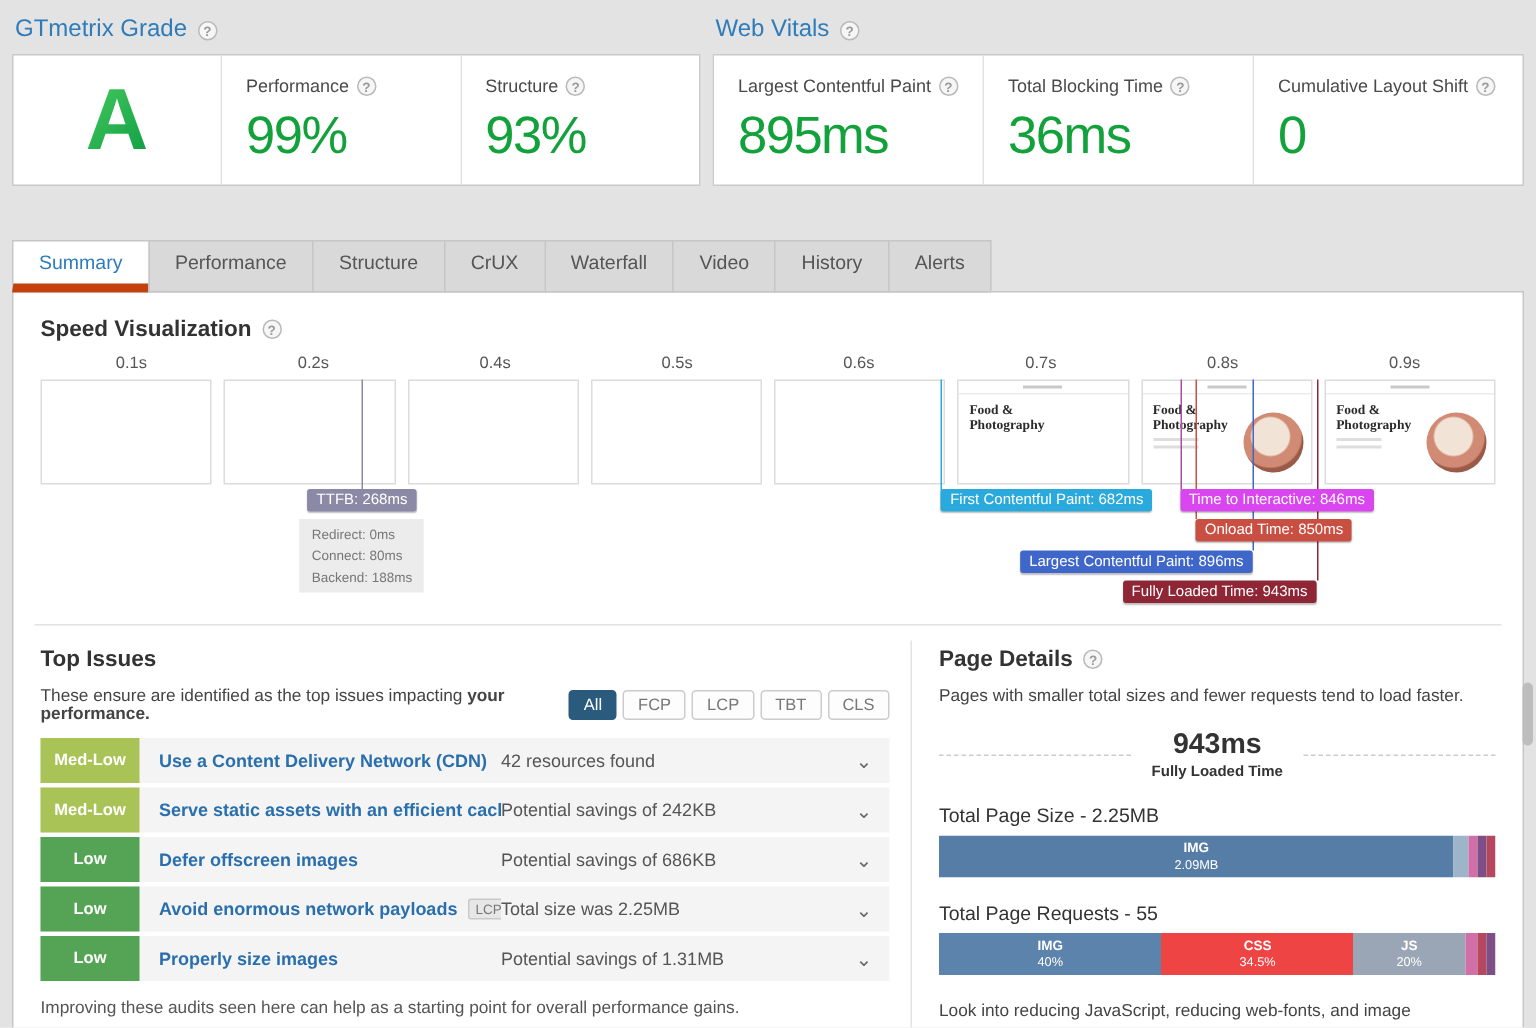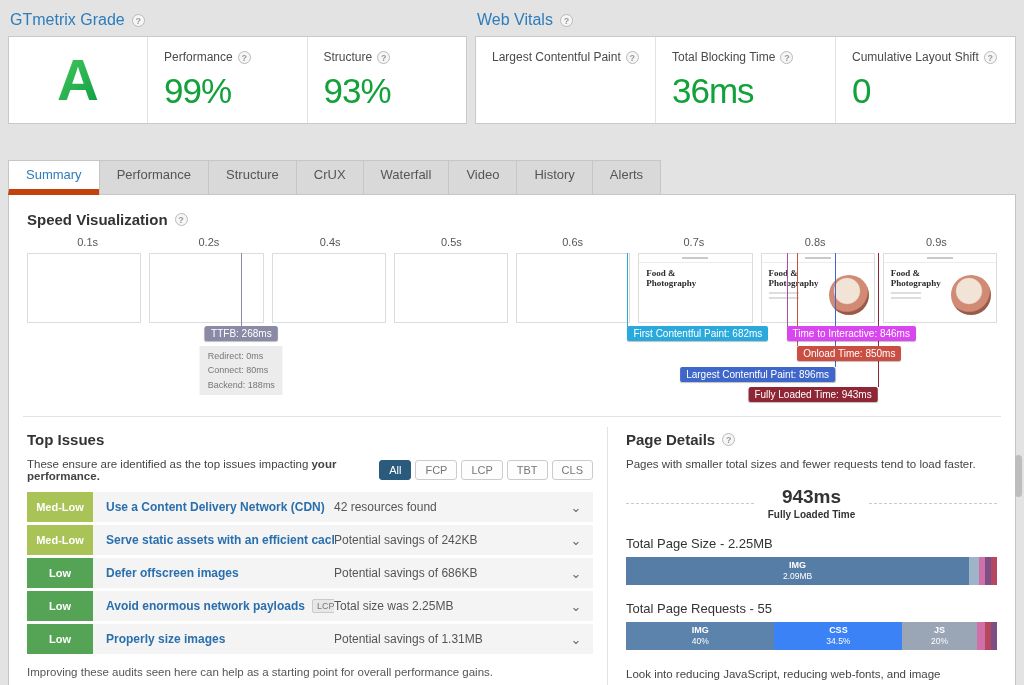--- a/index.html
+++ b/index.html
@@ -119,20 +119,21 @@
       <div class="sec-title">
         <span>Web Vitals</span>
         <span class="qi">?</span>
       </div>
       <div class="panel">
         <div class="cell">
           <div class="m-label">
             <span>Largest Contentful Paint</span>
             <span class="qi">?</span>
           </div>
+          <div class="m-value">895ms</div>
         </div>
         <div class="cell">
           <div class="m-label">
             <span>Total Blocking Time</span>
             <span class="qi">?</span>
           </div>
           <div class="m-value">36ms</div>
         </div>
         <div class="cell">
           <div class="m-label">
@@ -323,21 +324,21 @@
           <div class="seg" style="background-color: rgb(126, 79, 134); width: 1.6%;"></div>
           <div class="seg" style="background-color: rgb(181, 72, 94); width: 1.5%;"></div>
         </div>
 
         <div class="bar-title">Total Page Requests - 55</div>
         <div class="bar">
           <div class="seg" style="background-color: rgb(92, 131, 171); width: 40%;">
             <span class="seg-l">IMG</span>
             <span class="seg-s">40%</span>
           </div>
-          <div class="seg" style="background-color: #3b82f6; width: 34.5%;">
+          <div class="seg" style="background-color: #ef4444; width: 34.5%;">
             <span class="seg-l">CSS</span>
             <span class="seg-s">34.5%</span>
           </div>
           <div class="seg" style="background-color: rgb(154, 165, 181); width: 20%;">
             <span class="seg-l">JS</span>
             <span class="seg-s">20%</span>
           </div>
           <div class="seg" style="background-color: rgb(208, 111, 168); width: 2.2%;"></div>
           <div class="seg" style="background-color: rgb(181, 72, 94); width: 1.8%;"></div>
           <div class="seg" style="background-color: rgb(126, 79, 134); width: 1.5%;"></div>

